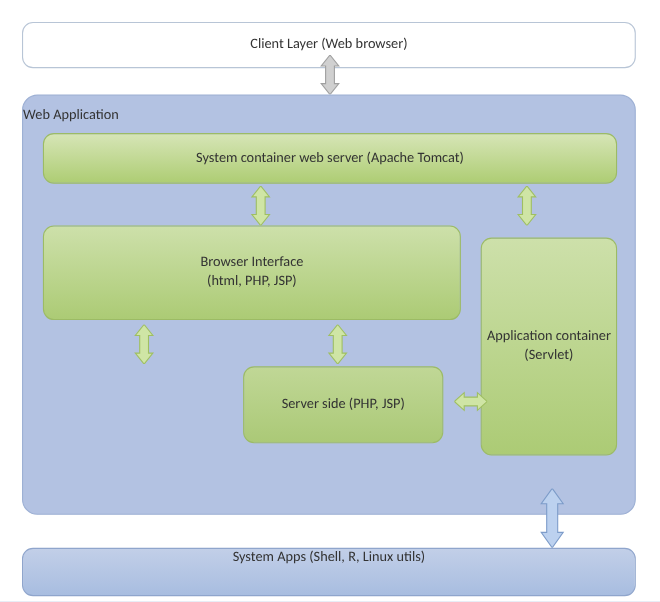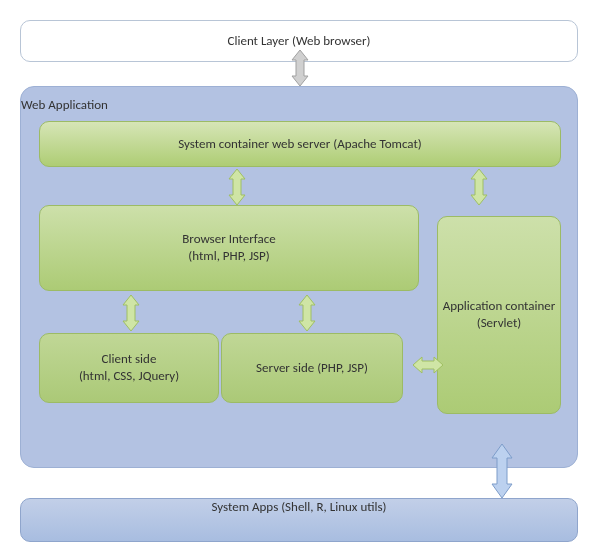--- a/index.html
+++ b/index.html
@@ -108,26 +108,20 @@
     <span>System container web server (Apache Tomcat)</span>
   </div>
 
   <div class="layer-box green-box2 browser-interface">
     <div>
       <div>Browser Interface</div>
       <div>(html, PHP, JSP)</div>
     </div>
   </div>
 
-  <div class="layer-box green-box3 client-side">
-    <div>
-      <div>Client side</div>
-      <div>(html, CSS, JQuery)</div>
-    </div>
-  </div>
 
   <div class="layer-box green-box3 server-side">
     <span>Server side (PHP, JSP)</span>
   </div>
 
   <div class="layer-box green-box2 app-container">
     <div>
       <div>Application container</div>
       <div>(Servlet)</div>
     </div>

